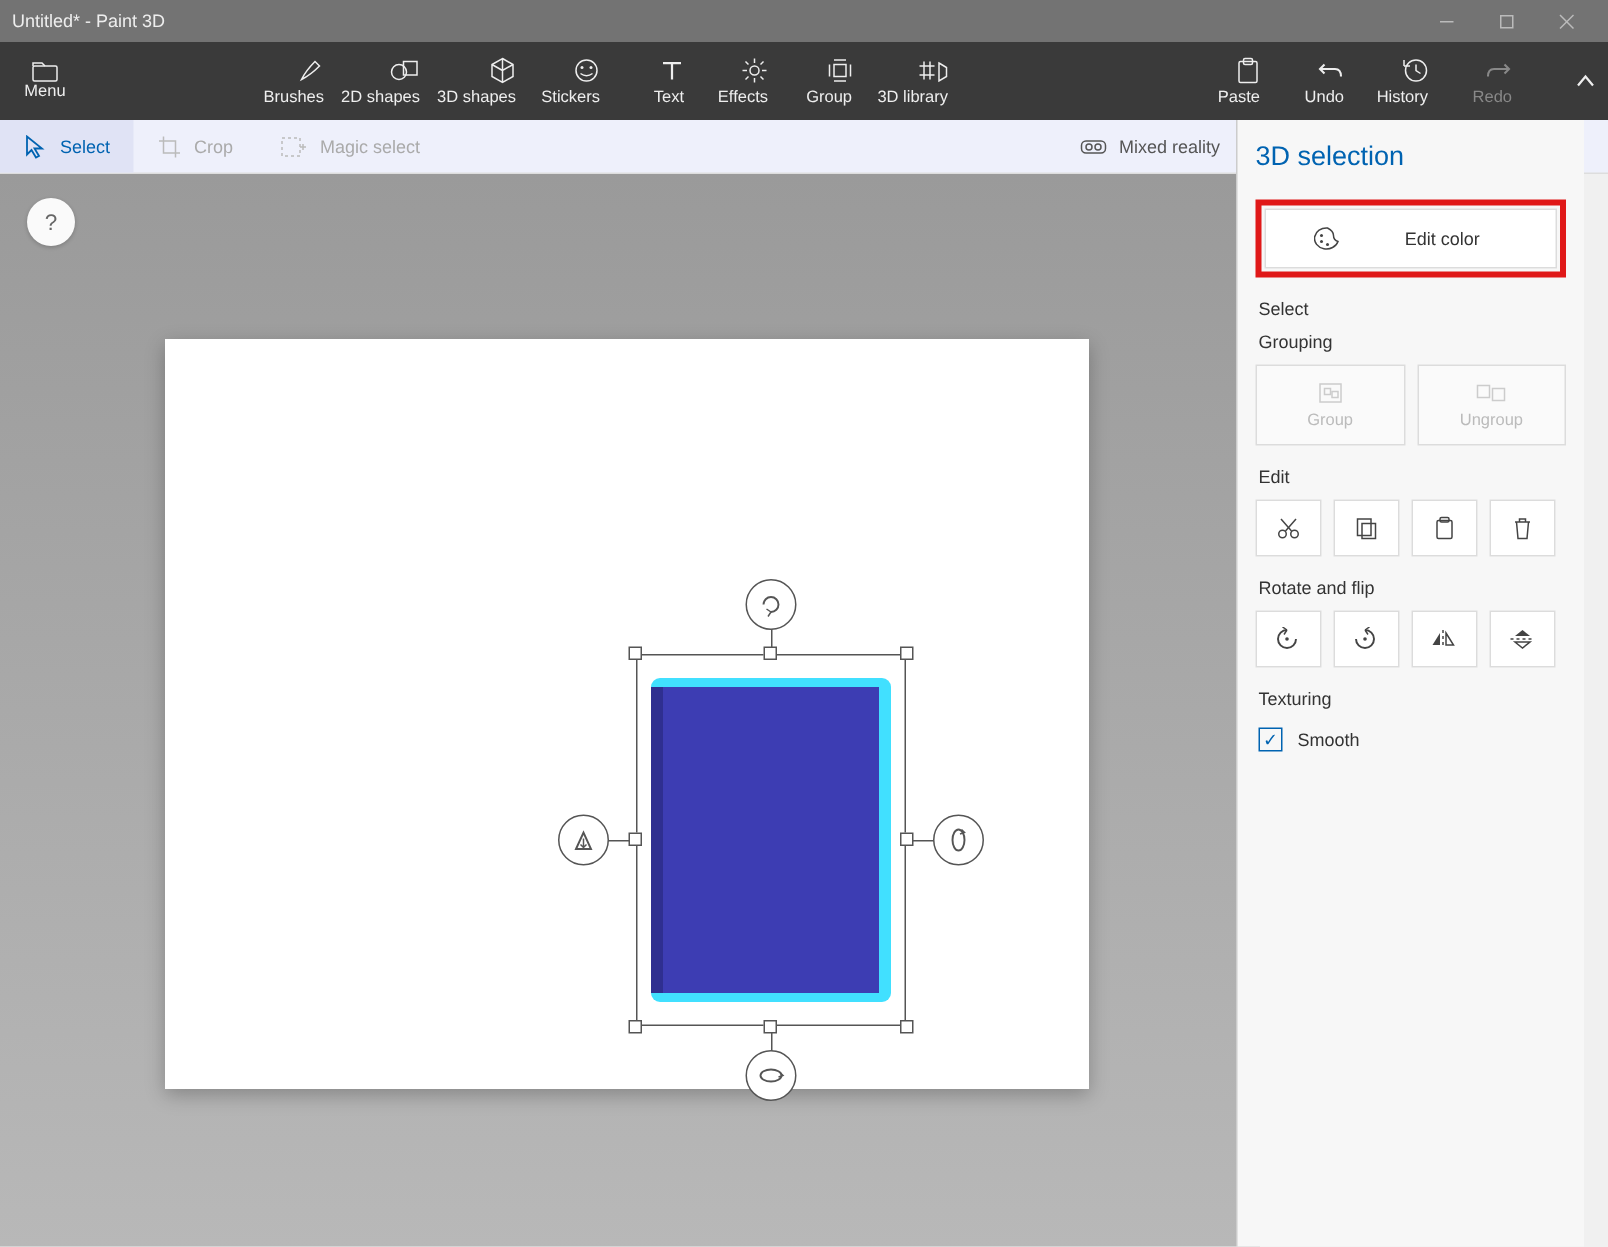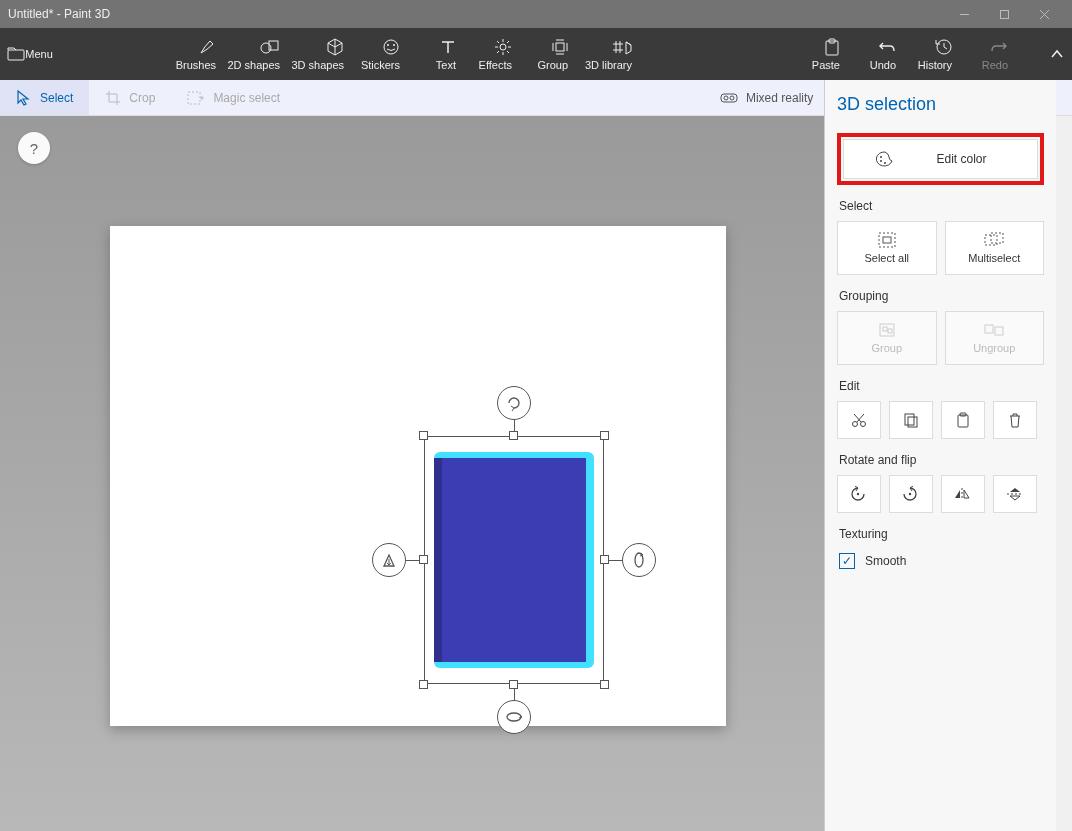--- a/index.html
+++ b/index.html
@@ -5,21 +5,21 @@
   * { margin: 0; padding: 0; box-sizing: border-box; font-family: "Segoe UI", Tahoma, sans-serif; }
   body { width: 1072px; height: 831px; background: #f0f0f0; overflow: hidden; }
 
   
   .title-bar { height: 28px; background: #737373; color: #eee; display: flex; align-items: center; padding: 0 8px; font-size: 12px; }
   .title-bar .title { flex: 1; }
   .title-bar .win-btn { width: 40px; height: 28px; display: flex; align-items: center; justify-content: center; color: #bbb; cursor: pointer; }
 
   
   .ribbon { height: 52px; background: #3a3a3a; display: flex; align-items: center; color: #eee; font-size: 11px; }
-  .ribbon .menu-btn { width: 60px; display: flex; flex-direction: row; align-items: center; justify-content: center; height: 100%; cursor: pointer; }
+  .ribbon .menu-btn { width: 60px; display: flex; flex-direction: column; align-items: center; justify-content: center; height: 100%; cursor: pointer; }
   .ribbon .rib-group { display: flex; height: 100%; margin-left: 100px; }
   .ribbon .rib-item { width: 56px; display: flex; flex-direction: column; align-items: flex-end; justify-content: center; cursor: pointer; gap: 3px;}
   .ribbon .rib-item.wide { width: 64px; }
   .ribbon .rib-right { margin-left: auto; display: flex; height: 100%; padding-right: 8px;}
   .ribbon .rib-item .ico { height: 18px; display:flex; align-items:center;}
   .ribbon .rib-item.disabled { color:#888; }
 
   
   .sub-toolbar { height: 36px; background: #eef0fb; display: flex; align-items: center; font-size: 12px; color: #555; border-bottom: 1px solid #ddd;}
   .sub-toolbar .sel-mode { background: #e0e3f5; height: 100%; display: flex; align-items: center; padding: 0 16px; gap: 10px; color: #0063B1;}
@@ -360,40 +360,20 @@
             <circle cx="5" cy="6" r="1" fill="#444"></circle>
             <circle cx="5" cy="10" r="1" fill="#444"></circle>
             <circle cx="9" cy="12" r="1" fill="#444"></circle>
           </svg>
         </span>
       <span>Edit color</span>
     </div>
   </div>
 
   <div class="section-label">Select</div>
-  <div class="btn-row">
-    <div class="pbtn">
-      <span>
-          <svg width="18" height="16">
-            <rect x="1" y="1" width="16" height="14" fill="none" stroke="#555" stroke-dasharray="2 2"></rect>
-            <rect x="5" y="5" width="8" height="6" fill="none" stroke="#555"></rect>
-          </svg>
-        </span>
-      <span>Select all</span>
-    </div>
-    <div class="pbtn">
-      <span>
-          <svg width="20" height="16">
-            <rect x="1" y="3" width="12" height="10" fill="none" stroke="#555" stroke-dasharray="2 2"></rect>
-            <rect x="7" y="1" width="12" height="10" fill="none" stroke="#555" stroke-dasharray="2 2"></rect>
-          </svg>
-        </span>
-      <span>Multiselect</span>
-    </div>
-  </div>
 
   <div class="section-label">Grouping</div>
   <div class="btn-row">
     <div class="pbtn disabled">
       <span>
           <svg width="18" height="16">
             <rect x="2" y="2" width="14" height="12" fill="none" stroke="#ccc"></rect>
             <rect x="5" y="5" width="4" height="4" fill="none" stroke="#ccc"></rect>
             <rect x="10" y="7" width="4" height="4" fill="none" stroke="#ccc"></rect>
           </svg>

